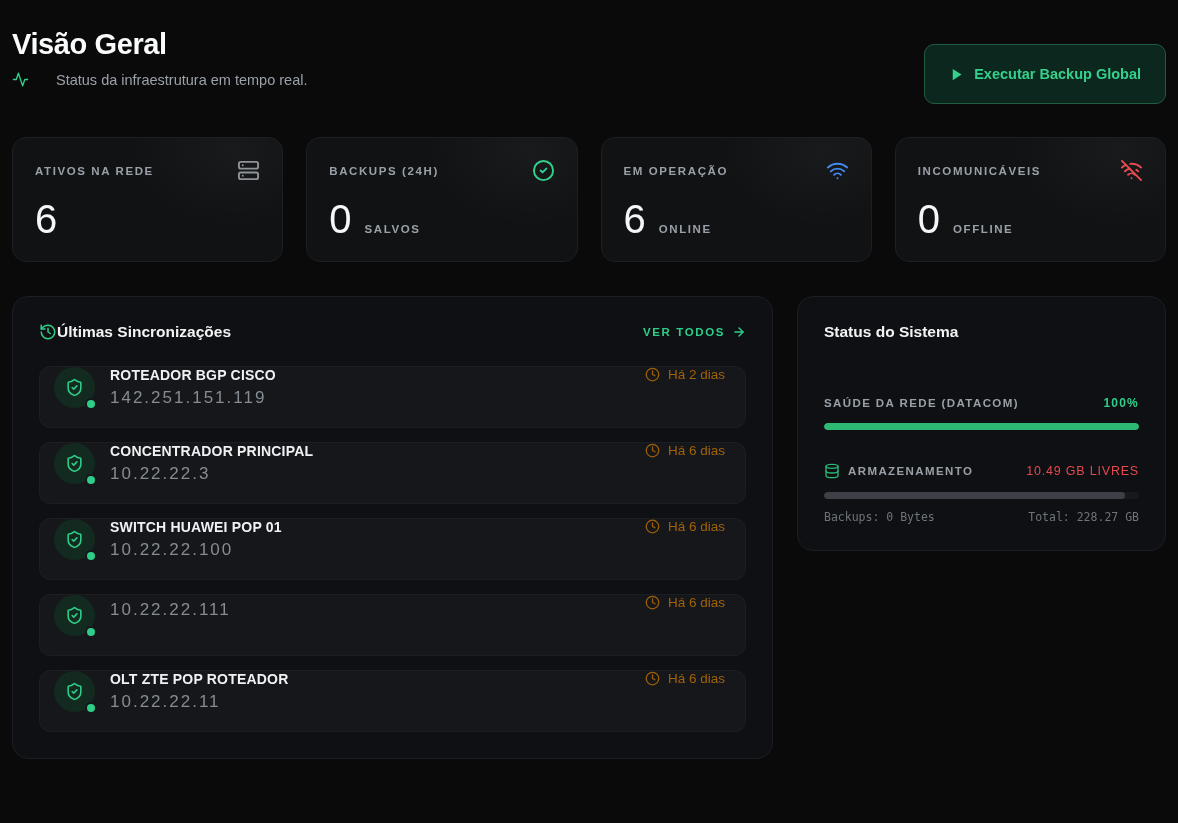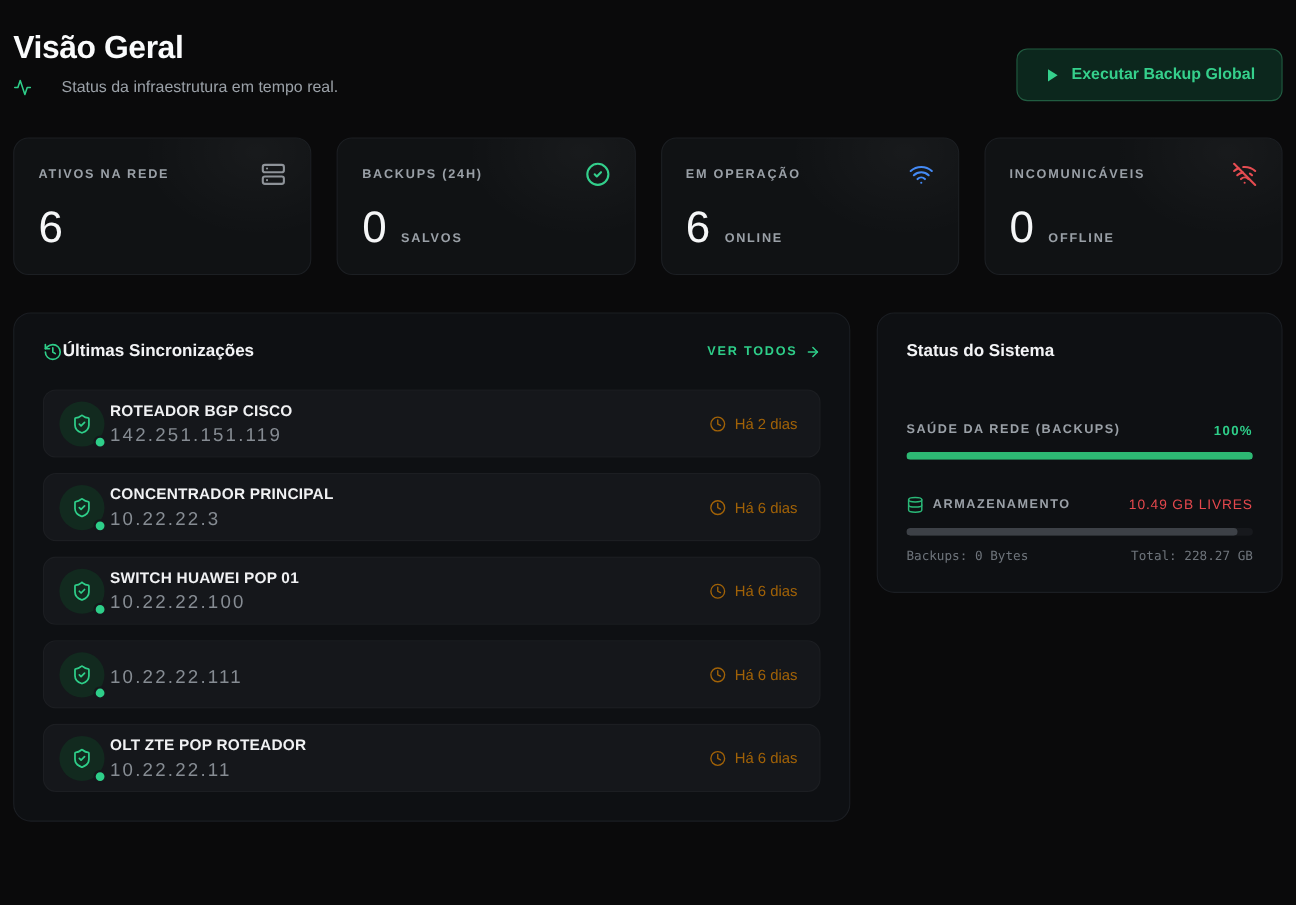--- a/index.html
+++ b/index.html
@@ -29,21 +29,21 @@
     margin-top: 10px;
     display: flex;
     align-items: center;
     gap: 27px;
     color: #9ba1a8;
     font-size: 14.5px;
   }
   .page-subtitle svg { color: #2ece89; }
   .global-backup-btn {
     margin-top: 16px;
-    height: 48px;
+    height: 60px;
     padding: 0 24px;
     display: inline-flex;
     align-items: center;
     gap: 10px;
     background: #0c271d;
     border: 1px solid #215c41;
     border-radius: 10px;
     color: #35d08c;
     font-family: "Liberation Sans", sans-serif;
     font-size: 14.5px;
@@ -151,22 +151,22 @@
     cursor: pointer;
   }
   .sync-list { margin-top: 25px; }
   .sync-item {
     height: 62px;
     background: #15171b;
     border: 1px solid rgba(255,255,255,0.03);
     border-radius: 12px;
     padding: 0 20px 0 14px;
     display: flex;
-    align-items: center;
-    gap: 5px;
+    align-items: flex-start;
+    gap: 15px;
     margin-bottom: 14px;
     cursor: pointer;
   }
   .sync-item:last-child { margin-bottom: 0; }
   .device-avatar {
     position: relative;
     width: 41px;
     height: 41px;
     border-radius: 50%;
     background: #122a1f;
@@ -525,21 +525,21 @@
       </div>
     </section>
 
     <aside class="panel">
       <div class="panel-title">
         <span>Status do Sistema</span>
       </div>
 
       <div class="health-section">
         <div class="status-section-row">
-          <span class="metric-label">SAÚDE DA REDE (BACKUPS)</span>
+          <span class="metric-label">SAÚDE DA REDE (DATACOM)</span>
           <span class="metric-value-green">100%</span>
         </div>
         <div class="progress-track">
           <div class="progress-fill-green" style="width: 100%;"></div>
         </div>
       </div>
 
       <div class="storage-section">
         <div class="status-section-row">
           <span class="metric-label">

